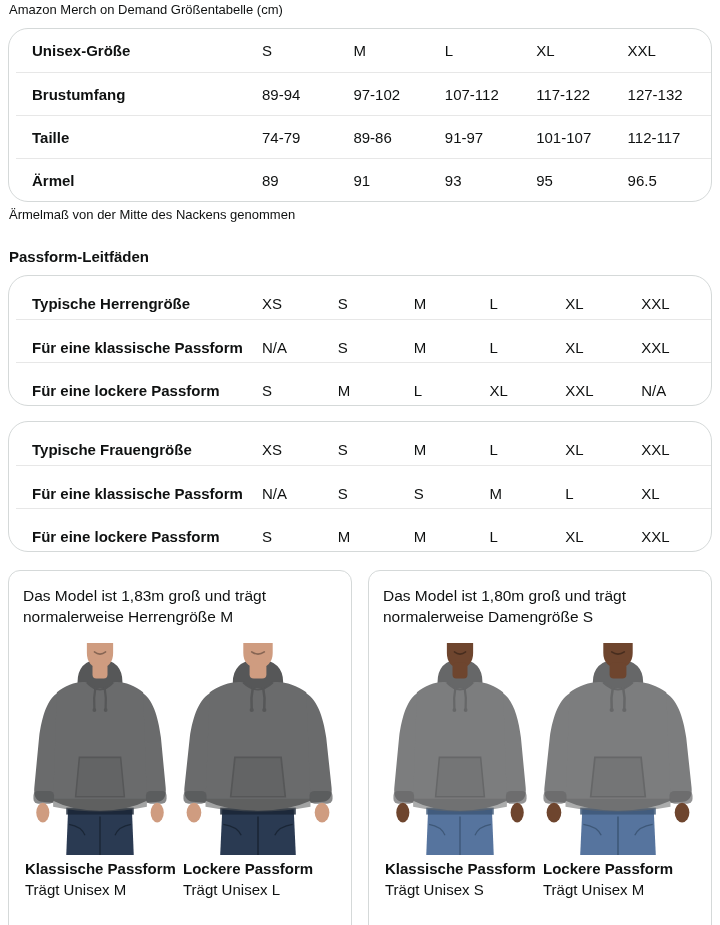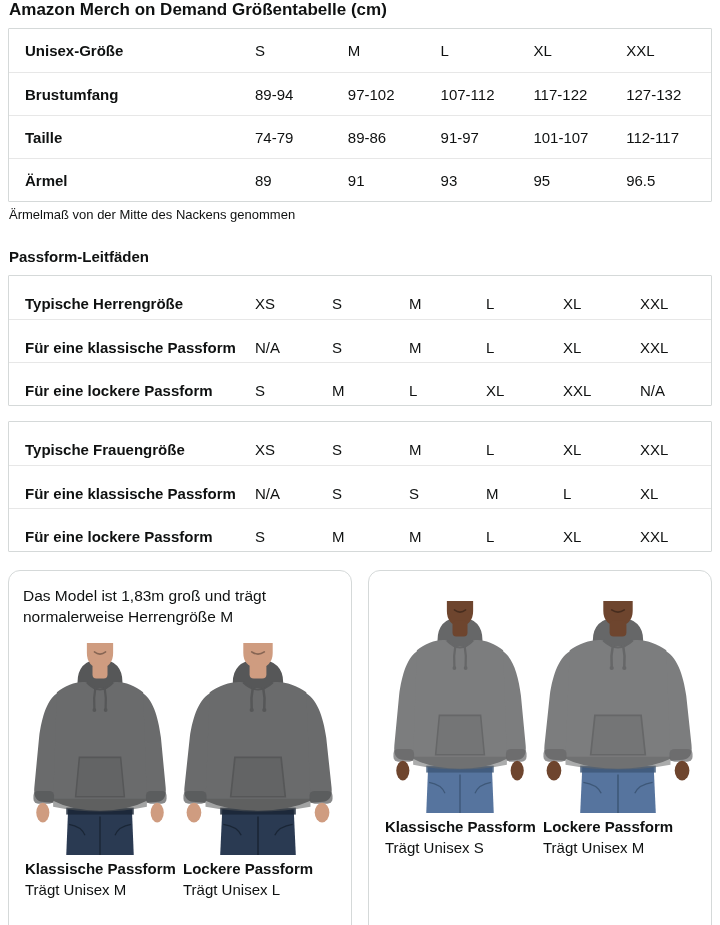--- a/index.html
+++ b/index.html
@@ -8,36 +8,37 @@
   *{box-sizing:border-box;}
   html,body{margin:0;padding:0;background:#fff;}
   body{
     width:720px;height:925px;overflow:hidden;
     font-family:"Liberation Sans","DejaVu Sans",sans-serif;
     color:var(--text);
   }
   .page{padding:2px 8px 0 8px;}
 
   h1.page-title{
-    font-size:17px;font-weight:700;line-height:16px;margin:0;padding-left:1px;
+    font-size:13px;font-weight:400;line-height:16px;margin:0;padding-left:1px;
   }
   h2.section-title{
     font-size:15px;font-weight:700;line-height:17px;margin:26px 0 0 1px;
   }
   .note{
     font-size:13px;line-height:15px;margin:5px 0 0 1px;color:var(--text);
   }
 
   
   .data-table{
     margin-top:10px;
     border:1px solid var(--table-border);
-    border-radius:1px;
+    border-radius:20px;
     overflow:hidden;
     background:#fff;
+    padding-left:7px;
   }
   .data-table .t-row{
     display:grid;
     height:43px;
     align-items:center;
   }
   .data-table .t-row + .t-row{border-top:1px solid var(--row-divider);}
   .t1 .t-row{grid-template-columns:238px repeat(5,1fr);}
   .t2 .t-row{grid-template-columns:240px repeat(6,1fr);}
   .cell{font-size:15px;padding-left:8px;white-space:nowrap;}
@@ -234,20 +235,21 @@
           <svg class="model-svg loose" viewBox="0 0 160 215" preserveAspectRatio="none">
               <use href="#hoodie-figure"></use>
             </svg>
           <div class="fit-label">Lockere Passform</div>
           <div class="size-label">Trägt Unisex L</div>
         </div>
       </div>
     </div>
 
     <div class="card card-women">
+      <p class="card-heading">Das Model ist 1,80m groß und trägt normalerweise Damengröße S</p>
       <div class="figures">
         <div class="figure-col">
           <svg class="model-svg classic" viewBox="0 0 160 215" preserveAspectRatio="none">
               <use href="#hoodie-figure"></use>
             </svg>
           <div class="fit-label">Klassische Passform</div>
           <div class="size-label">Trägt Unisex S</div>
         </div>
         <div class="figure-col">
           <svg class="model-svg loose" viewBox="0 0 160 215" preserveAspectRatio="none">

